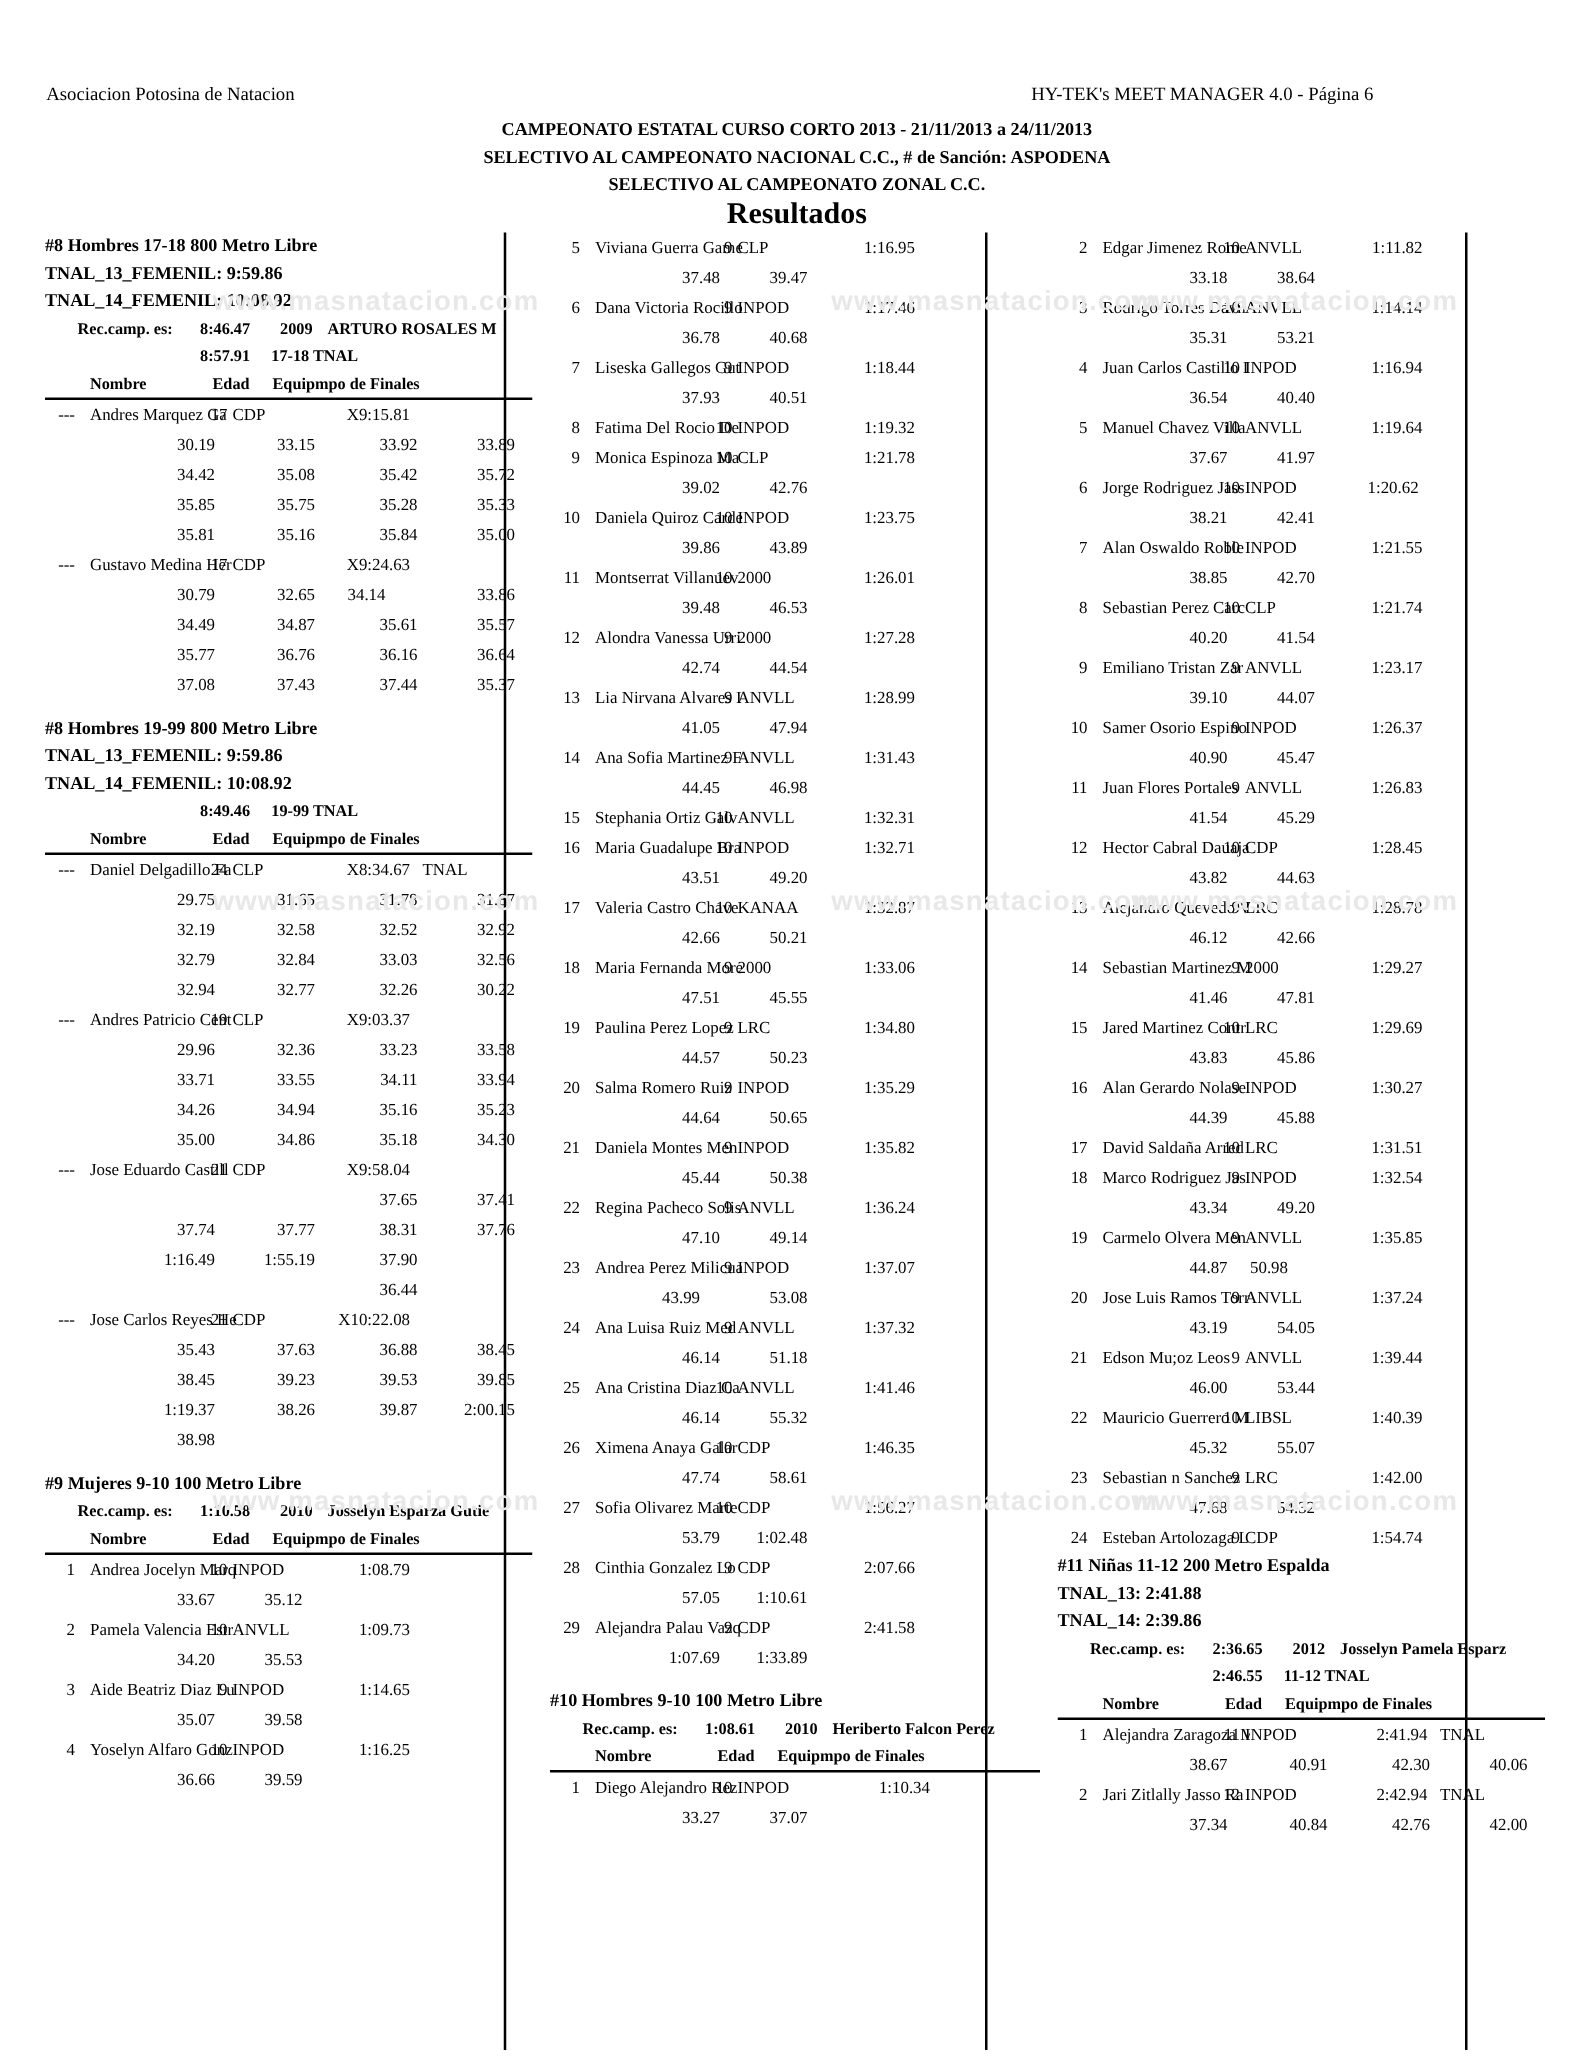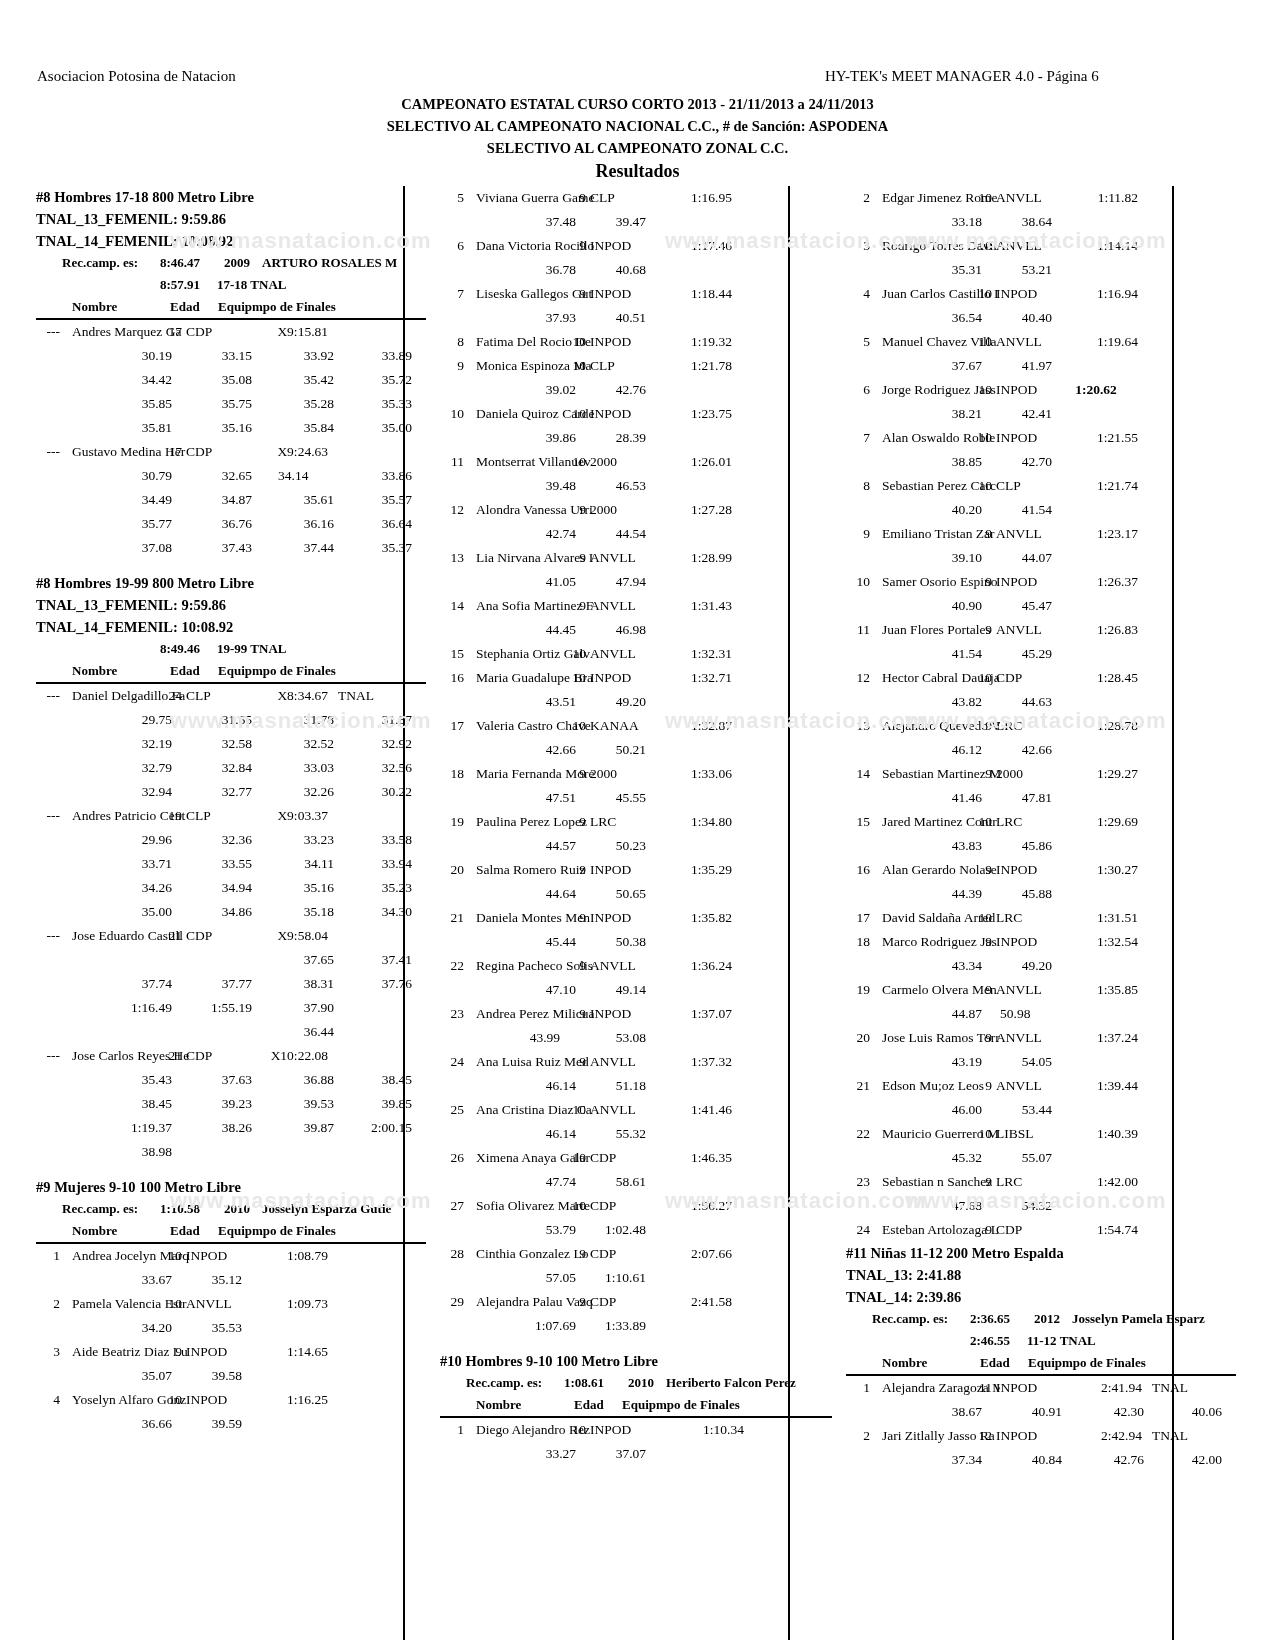--- a/index.html
+++ b/index.html
@@ -1,20 +1,20 @@
 <!DOCTYPE html>
 <html><head>
 <meta charset="utf-8">
 <style>
   html,body{margin:0;padding:0;background:#fff;}
   body{width:1275px;height:1650px;position:relative;overflow:hidden;font-family:"Liberation Serif","DejaVu Serif",serif;color:#000;}
   .hdr-left{position:absolute;left:37px;top:68px;font-size:15px;}
   .hdr-right{position:absolute;left:825px;top:68px;font-size:15px;}
   .titles{position:absolute;left:0;width:1275px;top:93px;text-align:center;font-weight:bold;font-size:14.5px;line-height:22px;}
-  .titles .res{font-size:18px;line-height:24px;margin-top:0px;}
+  .titles .res{font-size:24px;line-height:24px;margin-top:0px;}
   .col{position:absolute;top:186px;overflow:hidden;}
   .col.c1{left:36px;width:390px;height:1460px;}
   .col.c2{left:440px;width:392px;height:1460px;}
   .col.c3{left:846px;width:390px;height:1460px;}
   .vline{position:absolute;top:186px;width:2px;height:1454px;background:#000;}
   .row{position:relative;height:24px;font-size:13.5px;white-space:nowrap;line-height:24px;}
   .ev{font-weight:bold;font-size:14.5px;height:22px;line-height:22px;}
   .sub{font-weight:bold;font-size:13px;height:22px;line-height:22px;}
   .hdrrow{font-weight:bold;font-size:13px;height:22px;line-height:22px;border-bottom:2px solid #000;}
   .c{position:absolute;top:0;}
@@ -359,21 +359,21 @@
     </div>
     <div class="row">
       <span class="c" style="left: 0px; width: 24px; text-align: right;">10</span>
       <span class="c" style="left: 36px; width: 118px; overflow: hidden;">Daniela Quiroz Carde</span>
       <span class="c" style="left: 128px; width: 18px; text-align: right;">10</span>
       <span class="c" style="left: 150px;">INPOD</span>
       <span class="c" style="left: 232px; width: 60px; text-align: right;">1:23.75</span>
     </div>
     <div class="row">
       <span class="c" style="left: 80px; width: 56px; text-align: right;">39.86</span>
-      <span class="c" style="left: 150px; width: 56px; text-align: right;">28.39</span>
+      <span class="c" style="left: 150px; width: 56px; text-align: right;">43.89</span>
     </div>
     <div class="row">
       <span class="c" style="left: 0px; width: 24px; text-align: right;">11</span>
       <span class="c" style="left: 36px; width: 118px; overflow: hidden;">Montserrat Villanuev</span>
       <span class="c" style="left: 128px; width: 18px; text-align: right;">10</span>
       <span class="c" style="left: 150px;">2000</span>
       <span class="c" style="left: 232px; width: 60px; text-align: right;">1:26.01</span>
     </div>
     <div class="row">
       <span class="c" style="left: 80px; width: 56px; text-align: right;">39.48</span>
@@ -641,21 +641,21 @@
     </div>
     <div class="row">
       <span class="c" style="left: 80px; width: 56px; text-align: right;">37.67</span>
       <span class="c" style="left: 150px; width: 56px; text-align: right;">41.97</span>
     </div>
     <div class="row">
       <span class="c" style="left: 0px; width: 24px; text-align: right;">6</span>
       <span class="c" style="left: 36px; width: 118px; overflow: hidden;">Jorge Rodriguez Jass</span>
       <span class="c" style="left: 128px; width: 18px; text-align: right;">10</span>
       <span class="c" style="left: 150px;">INPOD</span>
-      <span class="c" style="left: 220px; width: 60px; text-align: center; font-weight: bold;">1:20.62</span>
+      <span class="c" style="left: 248px; width: 60px; text-align: left;">1:20.62</span>
     </div>
     <div class="row">
       <span class="c" style="left: 80px; width: 56px; text-align: right;">38.21</span>
       <span class="c" style="left: 150px; width: 56px; text-align: right;">42.41</span>
     </div>
     <div class="row">
       <span class="c" style="left: 0px; width: 24px; text-align: right;">7</span>
       <span class="c" style="left: 36px; width: 118px; overflow: hidden;">Alan Oswaldo Roble</span>
       <span class="c" style="left: 128px; width: 18px; text-align: right;">10</span>
       <span class="c" style="left: 150px;">INPOD</span>

